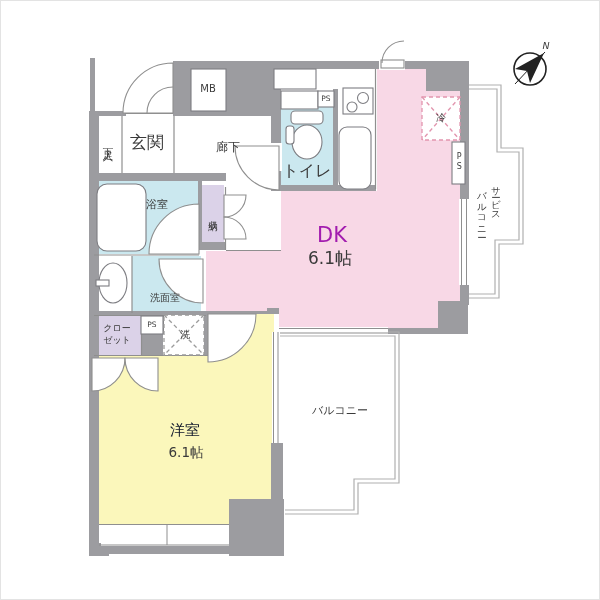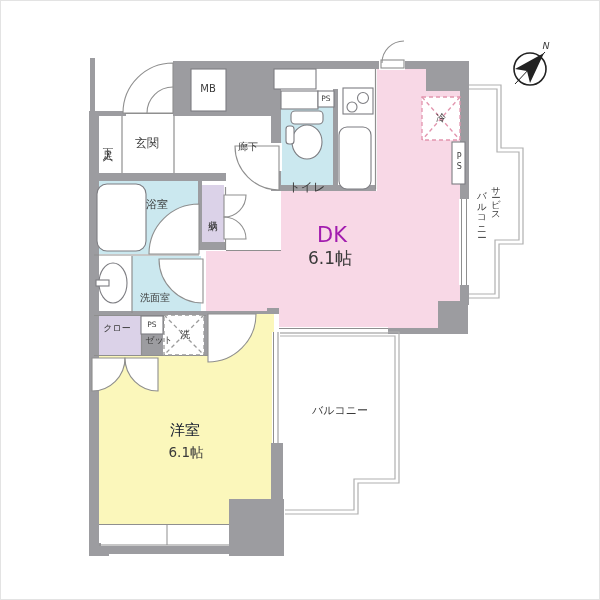--- a/index.html
+++ b/index.html
@@ -151,36 +151,36 @@
     </g>
 
     <g>
       <circle cx="529" cy="68" r="16" fill="#ffffff" stroke-width="1.6" stroke="#222222"></circle>
       <line x1="514" y1="83" x2="544" y2="51" stroke-width="1" stroke="#222222"></line>
       <path d="M543,52 L514,68 L526,70 L529,82 Z" fill="#222222"></path>
     </g>
   </svg>
 
   <div class="label v" style="left: 107px; top: 141px; font-size: 10.5px; color: rgb(58, 58, 58);">下足入</div>
-  <div class="label" style="left: 146px; top: 142px; font-size: 12px; color: rgb(58, 58, 58);">玄関</div>
+  <div class="label" style="left: 146px; top: 142px; font-size: 17px; color: rgb(58, 58, 58);">玄関</div>
   <div class="label" style="left: 207px; top: 88px; font-size: 10px; color: rgb(58, 58, 58); text-align: right;">MB</div>
-  <div class="label" style="left: 227px; top: 146px; font-size: 10px; color: rgb(58, 58, 58); margin-left: 20px;">廊下</div>
-  <div class="label" style="left: 306px; top: 186px; font-size: 12px; color: rgb(58, 58, 58);">トイレ</div>
+  <div class="label" style="left: 227px; top: 146px; font-size: 12px; color: rgb(58, 58, 58);">廊下</div>
+  <div class="label" style="left: 306px; top: 170px; font-size: 16px; color: rgb(58, 58, 58);">トイレ</div>
   <div class="label" style="left: 325px; top: 98px; font-size: 7.5px; color: rgb(58, 58, 58);">PS</div>
   <div class="label" style="left: 440px; top: 117px; font-size: 10px; color: rgb(58, 58, 58);">冷</div>
   <div class="label" style="left: 331px; top: 234px; font-size: 21px; color: #a21caf;">DK</div>
   <div class="label" style="left: 329px; top: 258px; font-size: 17px; color: rgb(58, 58, 58);">6.1帖</div>
   <div class="label v" style="left: 495px; top: 197px; font-size: 9.5px; color: rgb(58, 58, 58);">サービス</div>
   <div class="label v" style="left: 481px; top: 208px; font-size: 9.5px; color: rgb(58, 58, 58);">バルコニー</div>
   <div class="label v" style="left: 457.5px; top: 161px; font-size: 8px; color: rgb(58, 58, 58);">PS</div>
   <div class="label" style="left: 156px; top: 204px; font-size: 11px; color: rgb(58, 58, 58);">浴室</div>
   <div class="label v" style="left: 212px; top: 213px; font-size: 9.5px; color: rgb(58, 58, 58);">収納</div>
-  <div class="label" style="left: 154px; top: 297px; font-size: 10px; color: rgb(58, 58, 58);">洗面室</div>
+  <div class="label" style="left: 164px; top: 297px; font-size: 10px; color: rgb(58, 58, 58);">洗面室</div>
   <div class="label" style="left: 116px; top: 328px; font-size: 9px; color: rgb(58, 58, 58); text-align: center;">クロー</div>
-  <div class="label" style="left: 116px; top: 340px; font-size: 9px; color: rgb(58, 58, 58); margin-left: 42px;">ゼット</div>
+  <div class="label" style="left: 116px; top: 340px; font-size: 9px; color: rgb(58, 58, 58);">ゼット</div>
   <div class="label" style="left: 151px; top: 324px; font-size: 7.5px; color: rgb(58, 58, 58);">PS</div>
   <div class="label" style="left: 184px; top: 334px; font-size: 10px; color: rgb(58, 58, 58);">洗</div>
   <div class="label" style="left: 184px; top: 430px; font-size: 15px; color: #0f172a;">洋室</div>
   <div class="label" style="left: 185px; top: 451px; font-size: 13.5px; color: rgb(58, 58, 58);">6.1帖</div>
   <div class="label" style="left: 339px; top: 410px; font-size: 11px; color: rgb(58, 58, 58);">バルコニー</div>
   <div class="label italic" style="left: 545px; top: 45px; font-size: 9.5px; color: rgb(58, 58, 58);">N</div>
 
 </div>
 
 </body></html>

